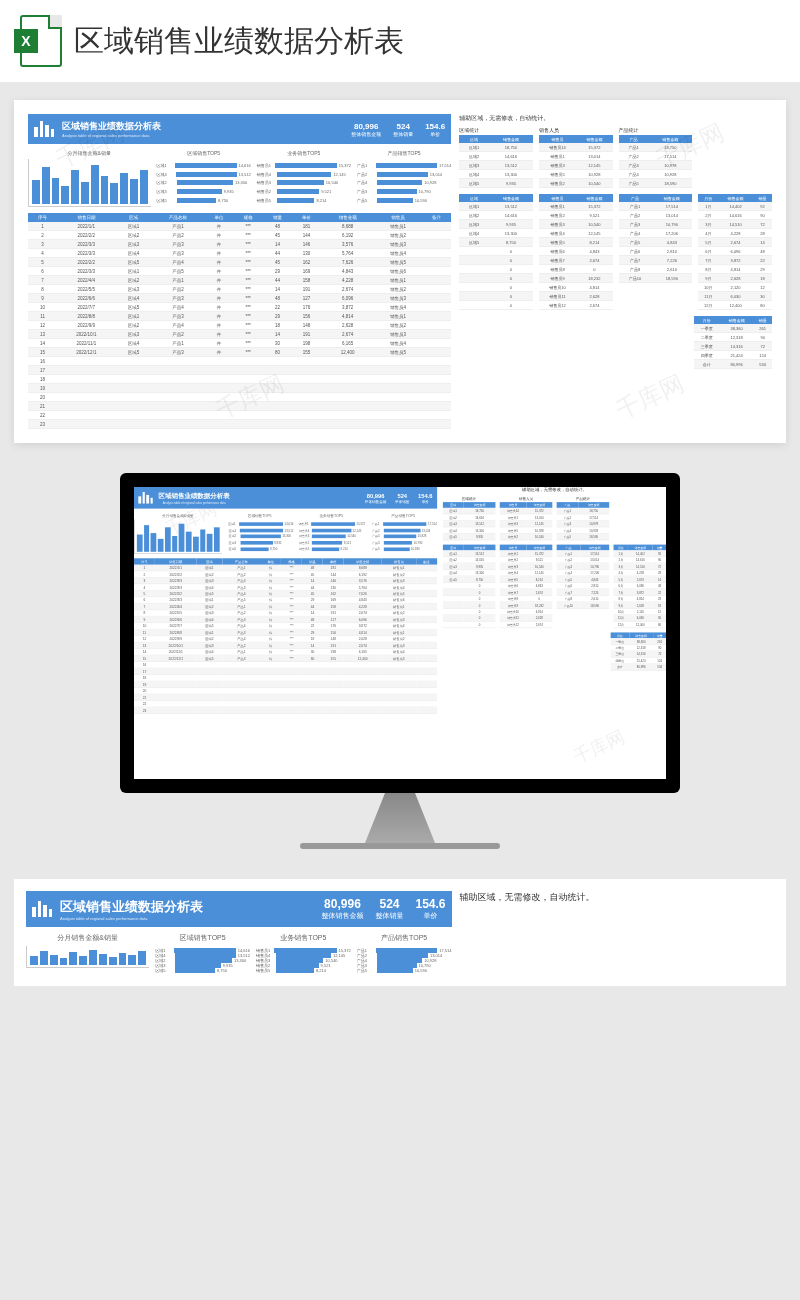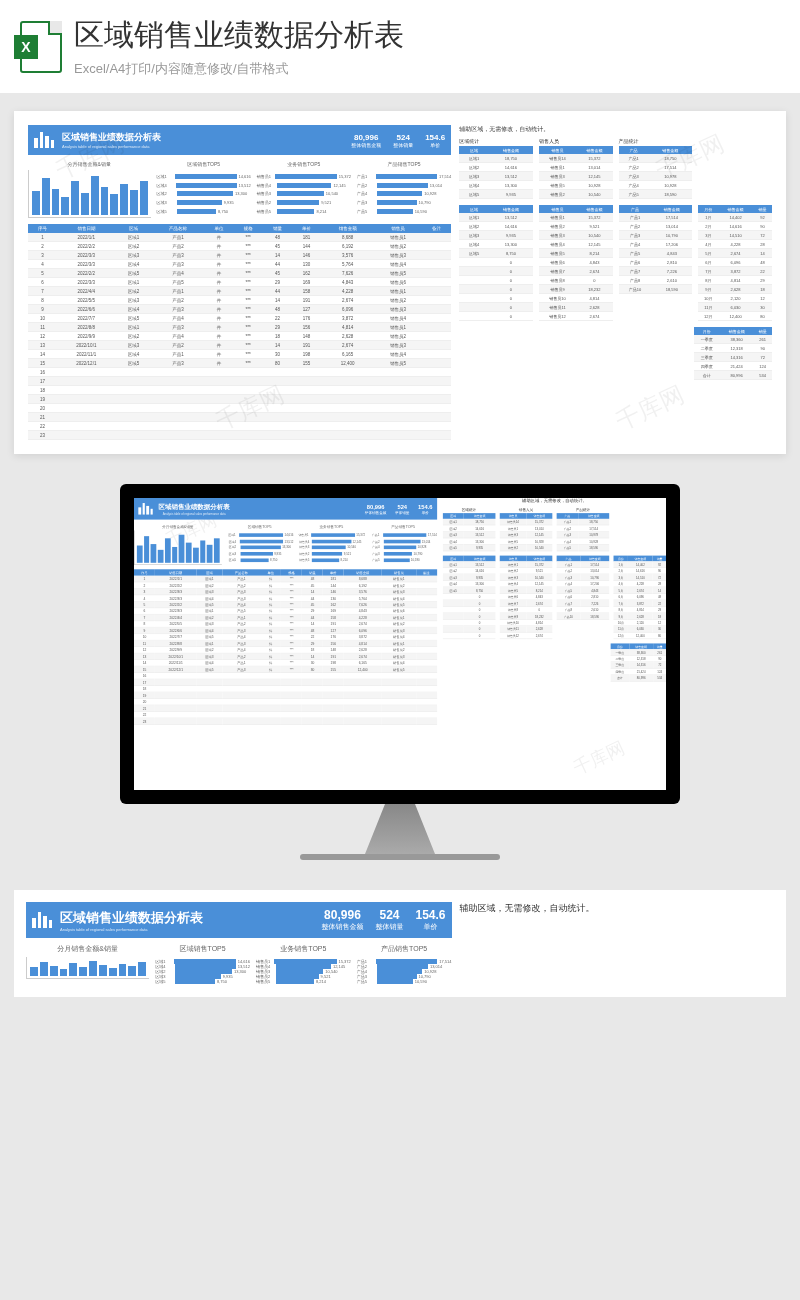--- a/index.html
+++ b/index.html
@@ -56,21 +56,20 @@
 .detail .aux-title{font-size:9px}
 .wm{position:absolute;color:rgba(0,0,0,.06);font-size:24px;transform:rotate(-25deg);pointer-events:none}
 </style>
 </head>
 <body>
 
 <div class="hero">
   <div class="excel-ico"></div>
   <div>
     <h1>区域销售业绩数据分析表</h1>
-    <div class="sub">Excel/A4打印/内容随意修改/自带格式</div>
   </div>
 </div>
 
 <div class="preview" style="position:relative">
   <div class="wm" style="top:30px;left:40px">千库网</div>
   <div class="wm" style="top:30px;right:60px">千库网</div>
   <div class="wm" style="bottom:30px;left:200px">千库网</div>
   <div class="wm" style="bottom:30px;right:100px">千库网</div>
   <div id="sheet-main">
       <div class="sheet">

